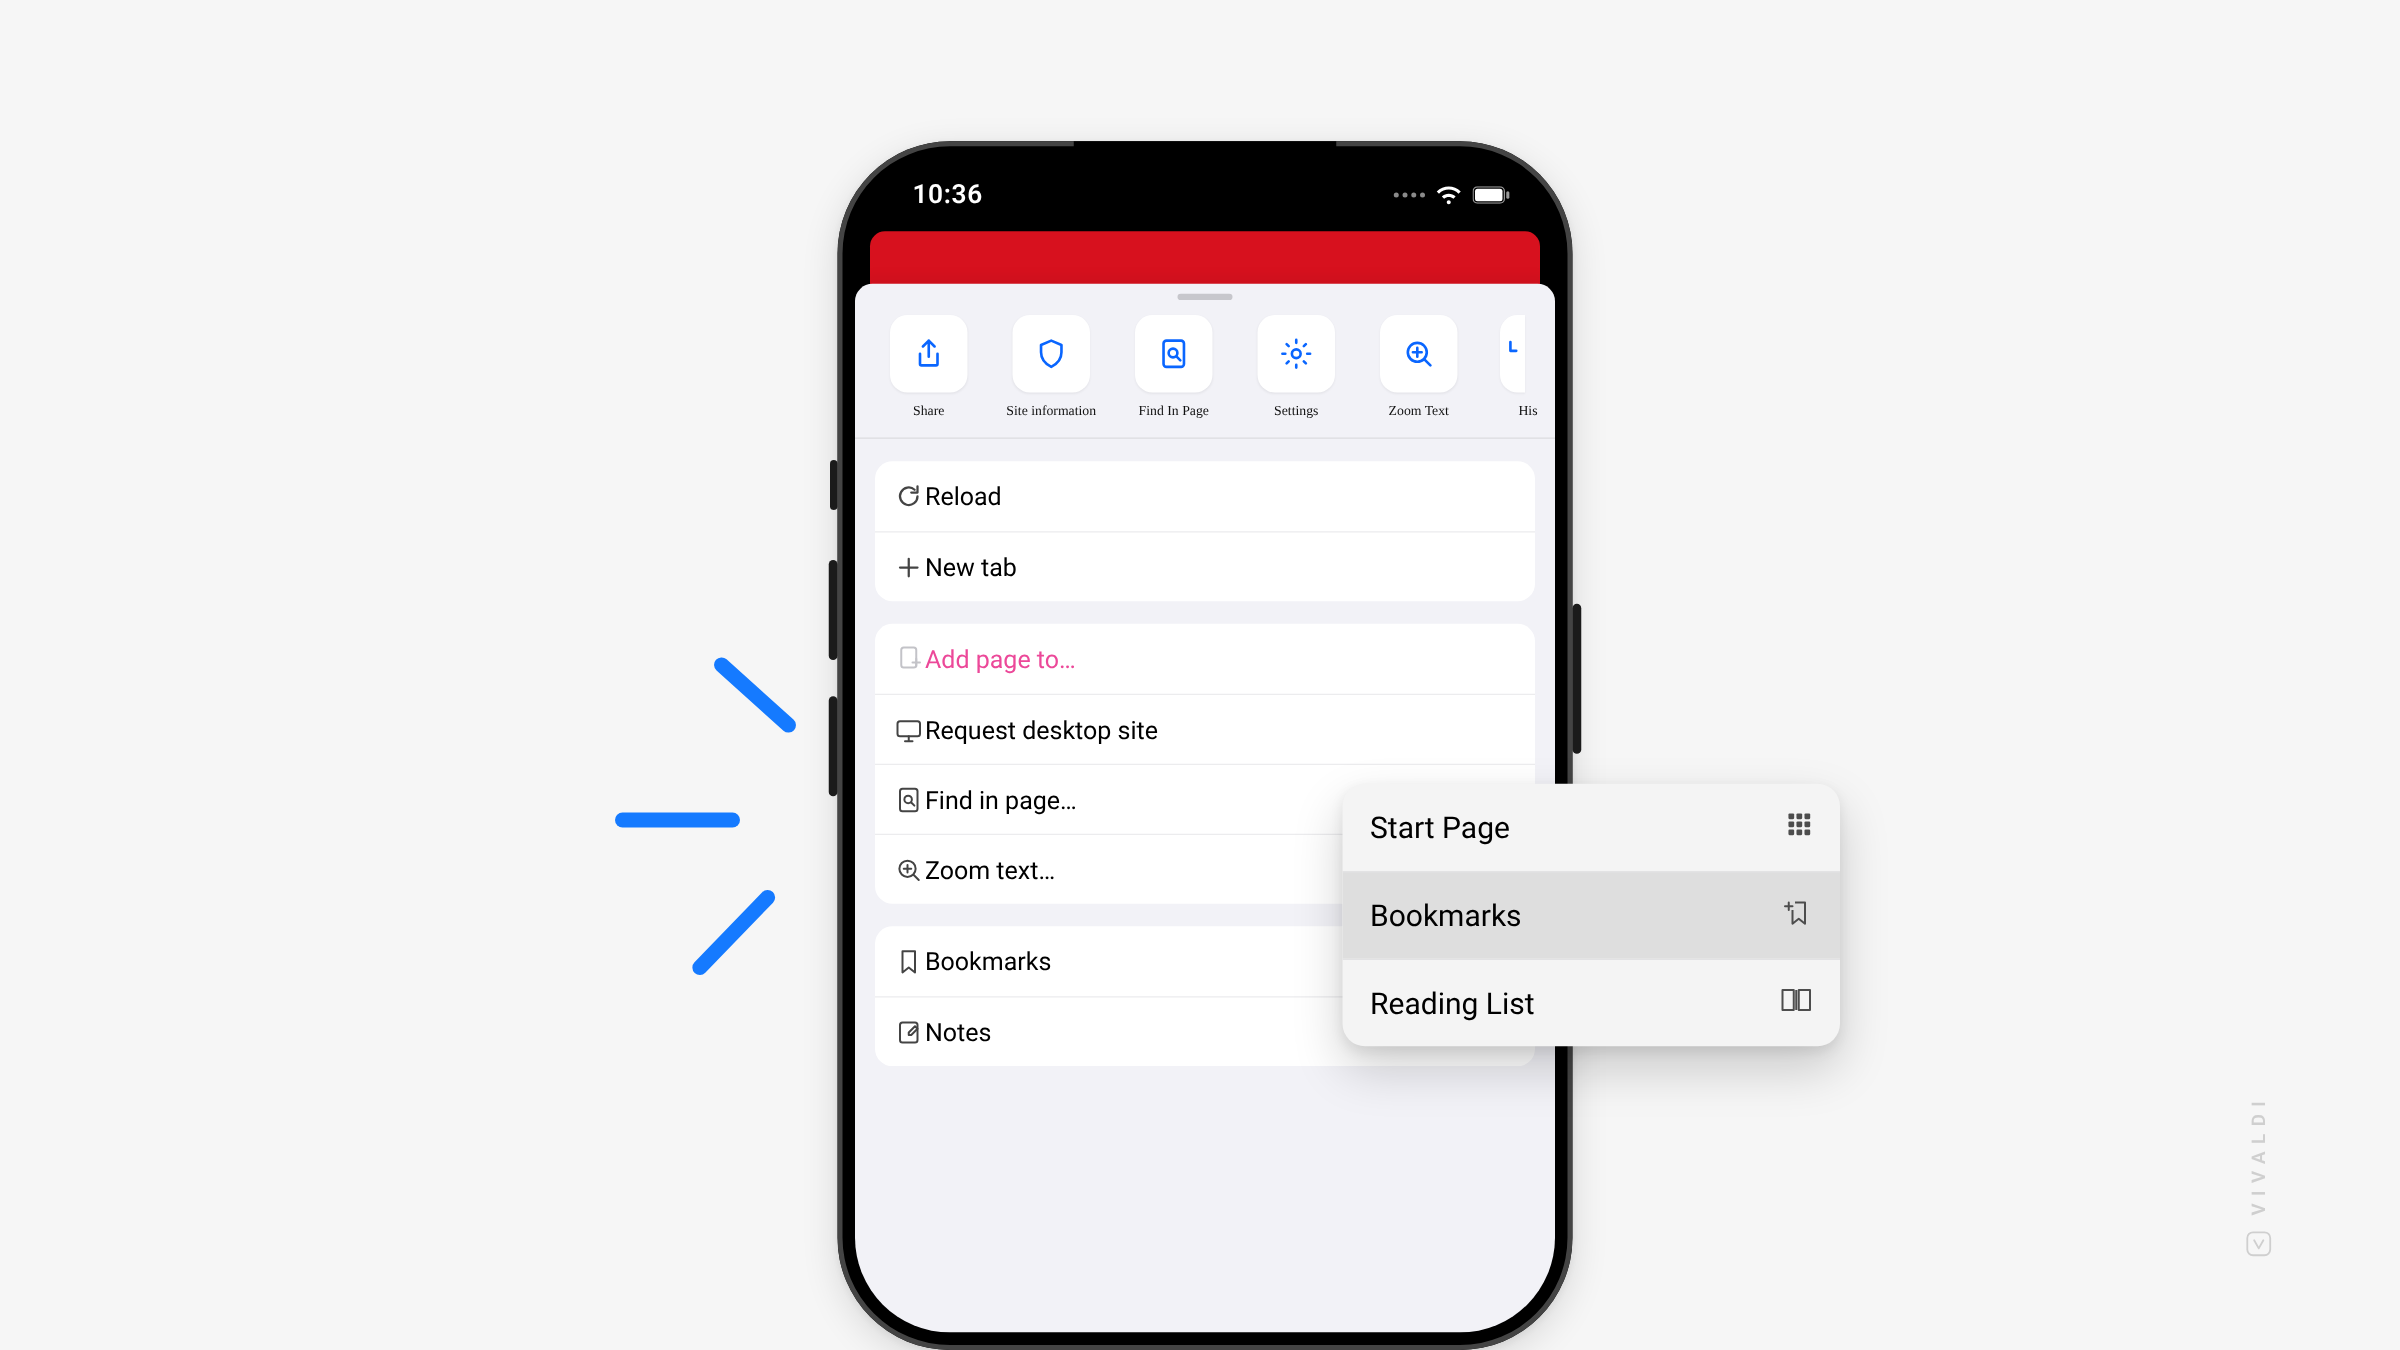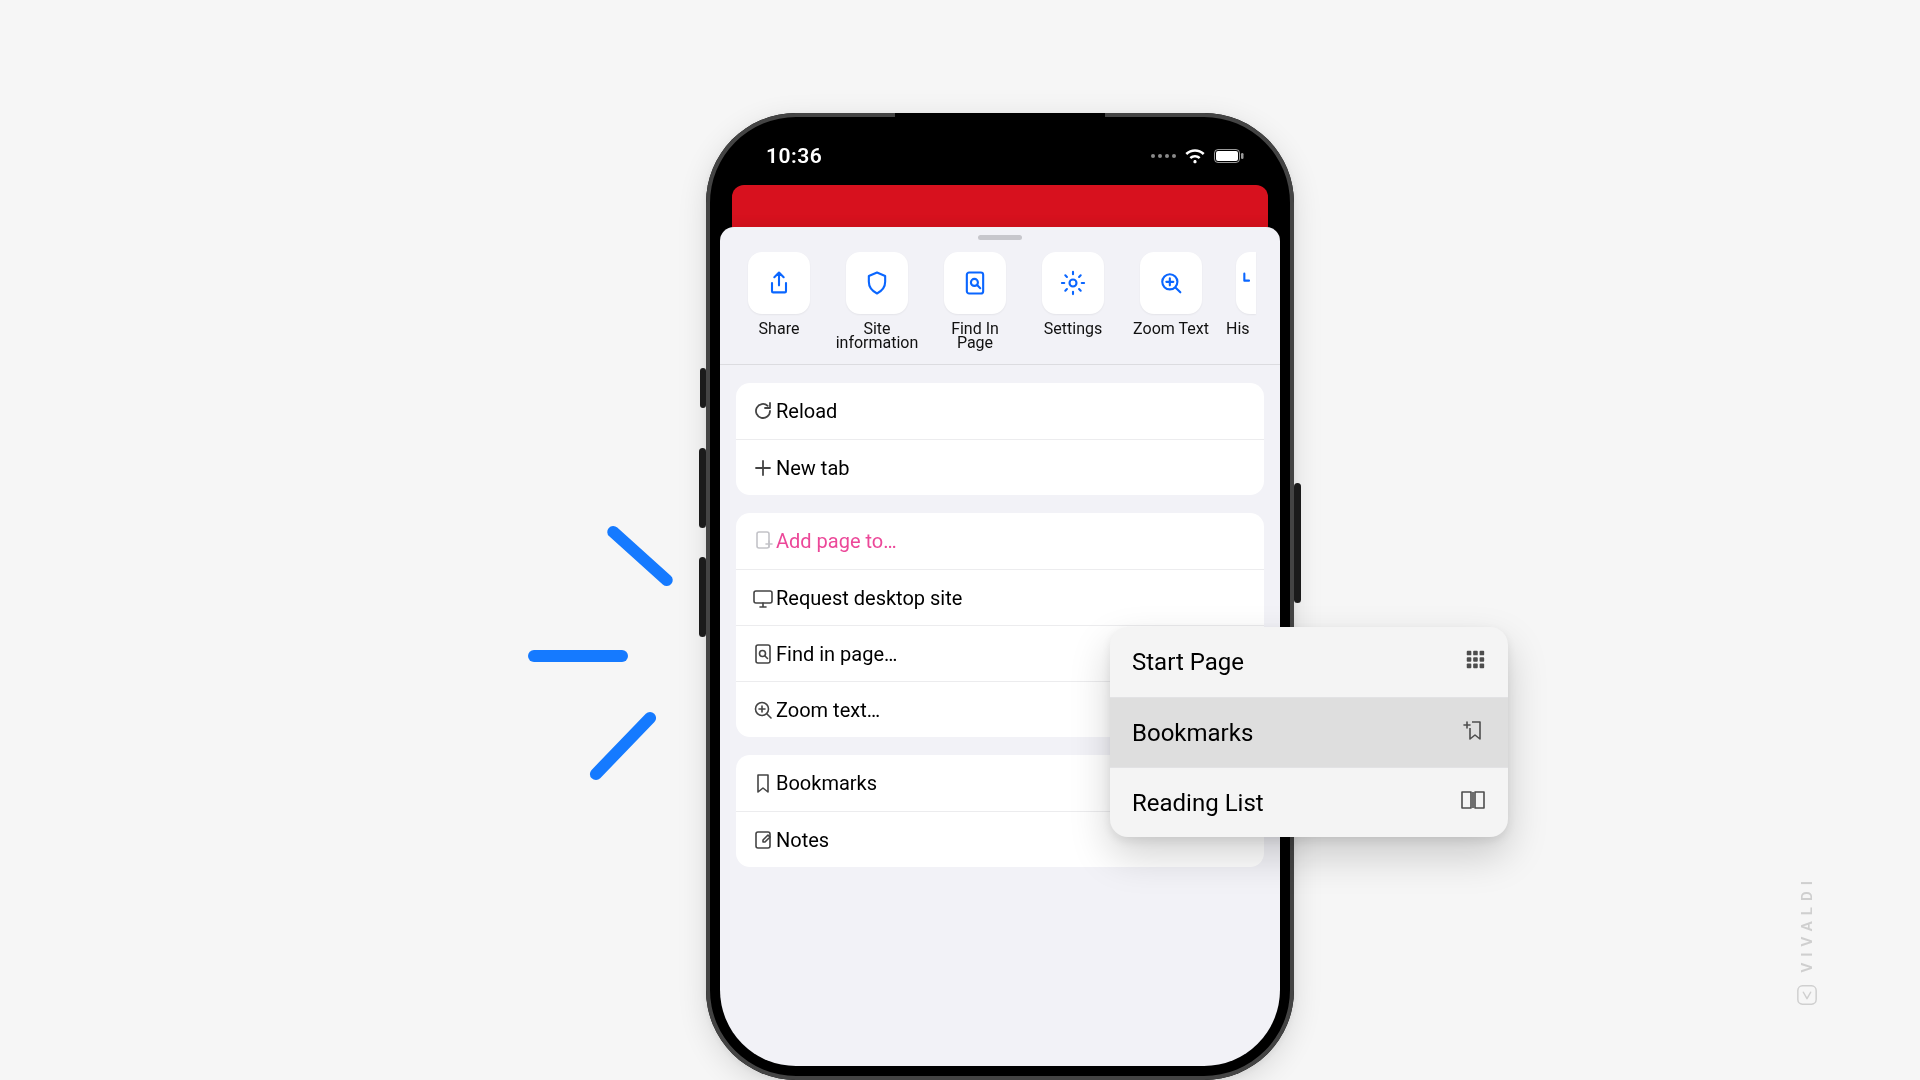--- a/index.html
+++ b/index.html
@@ -7,21 +7,20 @@
   body {
     background: #f6f6f6;
     font-family: -apple-system, BlinkMacSystemFont, "Segoe UI", Roboto, Helvetica, Arial, sans-serif;
     -webkit-font-smoothing: antialiased;
     overflow: hidden;
     position: relative;
   }
   .stage {
     position: absolute;
     inset: 0;
-    margin-left: 36px;
   }
 
   
   .phone {
     position: absolute;
     left: 670px;
     top: 113px;
     width: 588px;
     height: 967px; 
     background: #000;
@@ -127,25 +126,26 @@
     height: 62px;
     background: #fff;
     border-radius: 14px;
     display: flex;
     align-items: center;
     justify-content: center;
     box-shadow: 0 1px 2px rgba(0,0,0,0.06);
   }
   .tile .tile-label {
     margin-top: 8px;
-    font-size: 16px;
+    font-size: 11px;
     line-height: 14px;
     color: #111;
     text-align: center;
     max-width: 86px;
+    font-family: Liberation Serif, serif;
   }
   .tile svg { color:#0a66ff; }
 
   .hairline { height: 1px; background: #dcdce0; }
 
   
   .scroll {
     overflow: hidden;
     padding: 0 16px;
   }
@@ -322,21 +322,21 @@
                 </svg>
             </div>
             <div class="tile-label">Zoom Text</div>
           </div>
           <div class="tile" style="width:40px">
             <div class="tile-btn" style="width:20px; border-radius:14px 0 0 14px; justify-content:flex-start; padding-left:6px;">
               <svg width="14" height="28" viewBox="0 0 12 24" fill="none">
                   <path d="M2 4v6M2 10h4" stroke="currentColor" stroke-width="1.8" stroke-linecap="round"></path>
                 </svg>
             </div>
-            <div class="tile-label" style="text-align:left; width:40px;">His</div>
+            <div class="tile-label" style="text-align:right; width:40px;">His</div>
           </div>
         </div>
 
         <div class="hairline"></div>
 
         <div class="scroll">
 
           <div class="group">
             <div class="row">
               <span class="row-icon">

